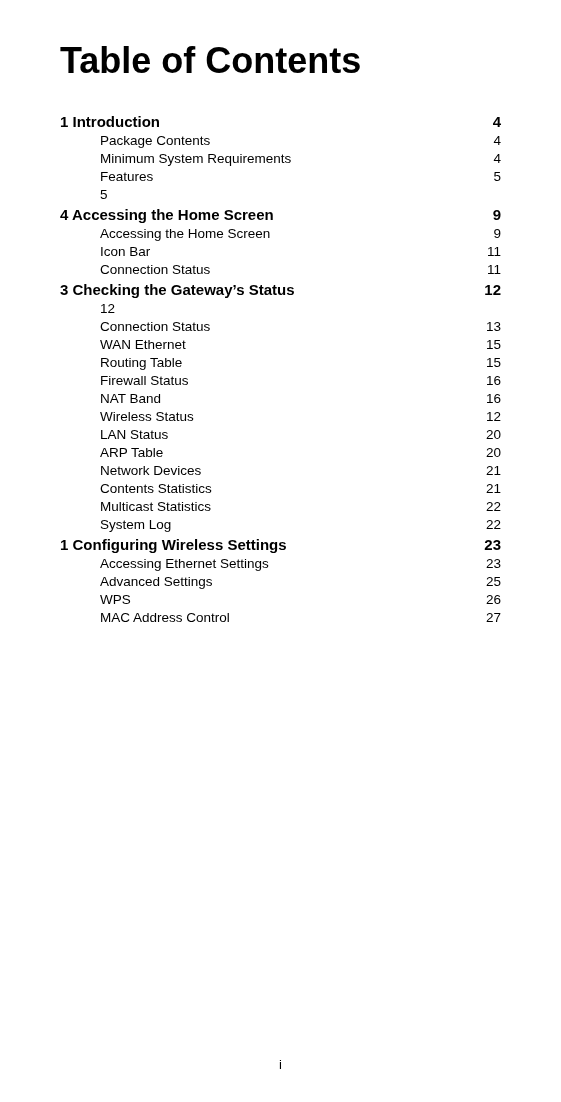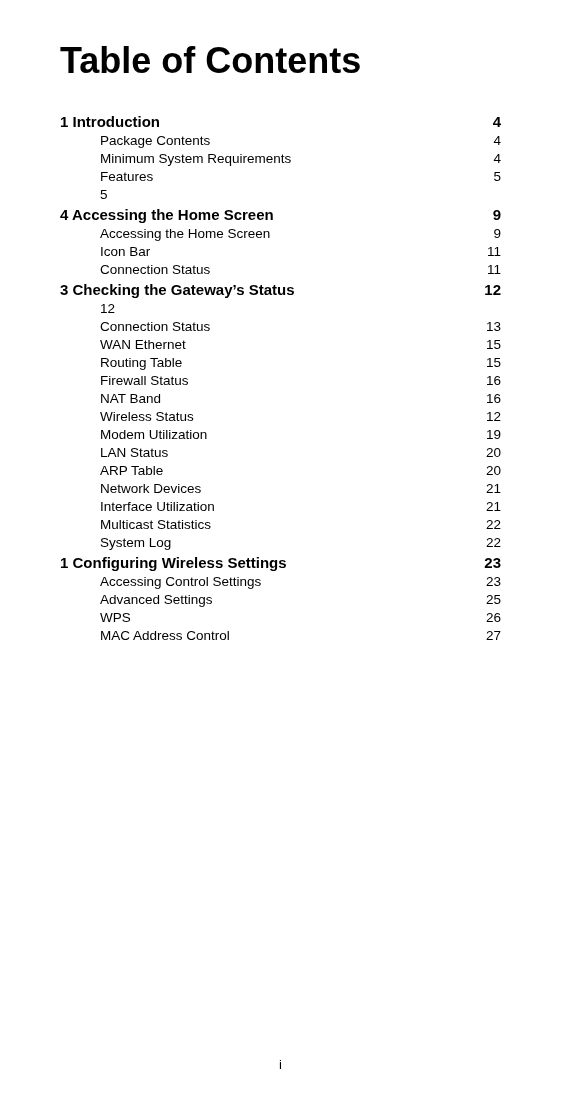--- a/index.html
+++ b/index.html
@@ -178,57 +178,53 @@
           </div>
           <div class="toc-sub-row">
             <span class="sub-title">NAT Band</span>
             <span class="sub-num">16</span>
           </div>
           <div class="toc-sub-row">
             <span class="sub-title">Wireless Status</span>
             <span class="sub-num">12</span>
           </div>
           <div class="toc-sub-row">
-            <span class="sub-title">Modem Utilization</span>
-            <span class="sub-num">19</span>
-          </div>
-          <div class="toc-sub-row">
             <span class="sub-title">LAN Status</span>
             <span class="sub-num">20</span>
           </div>
           <div class="toc-sub-row">
             <span class="sub-title">ARP Table</span>
             <span class="sub-num">20</span>
           </div>
           <div class="toc-sub-row">
             <span class="sub-title">Network Devices</span>
             <span class="sub-num">21</span>
           </div>
           <div class="toc-sub-row">
-            <span class="sub-title">Interface Utilization</span>
+            <span class="sub-title">Contents Statistics</span>
             <span class="sub-num">21</span>
           </div>
           <div class="toc-sub-row">
             <span class="sub-title">Multicast Statistics</span>
             <span class="sub-num">22</span>
           </div>
           <div class="toc-sub-row">
             <span class="sub-title">System Log</span>
             <span class="sub-num">22</span>
           </div>
         </div>
       </div>
       <div class="toc-chapter">
         <div class="toc-chapter-row">
           <span class="chapter-title">1 Configuring Wireless Settings</span>
           <span class="chapter-num">23</span>
         </div>
         <div class="toc-sub-items">
           <div class="toc-sub-row">
-            <span class="sub-title">Accessing Control Settings</span>
+            <span class="sub-title">Accessing Ethernet Settings</span>
             <span class="sub-num">23</span>
           </div>
           <div class="toc-sub-row">
             <span class="sub-title">Advanced Settings</span>
             <span class="sub-num">25</span>
           </div>
           <div class="toc-sub-row">
             <span class="sub-title">WPS</span>
             <span class="sub-num">26</span>
           </div>

